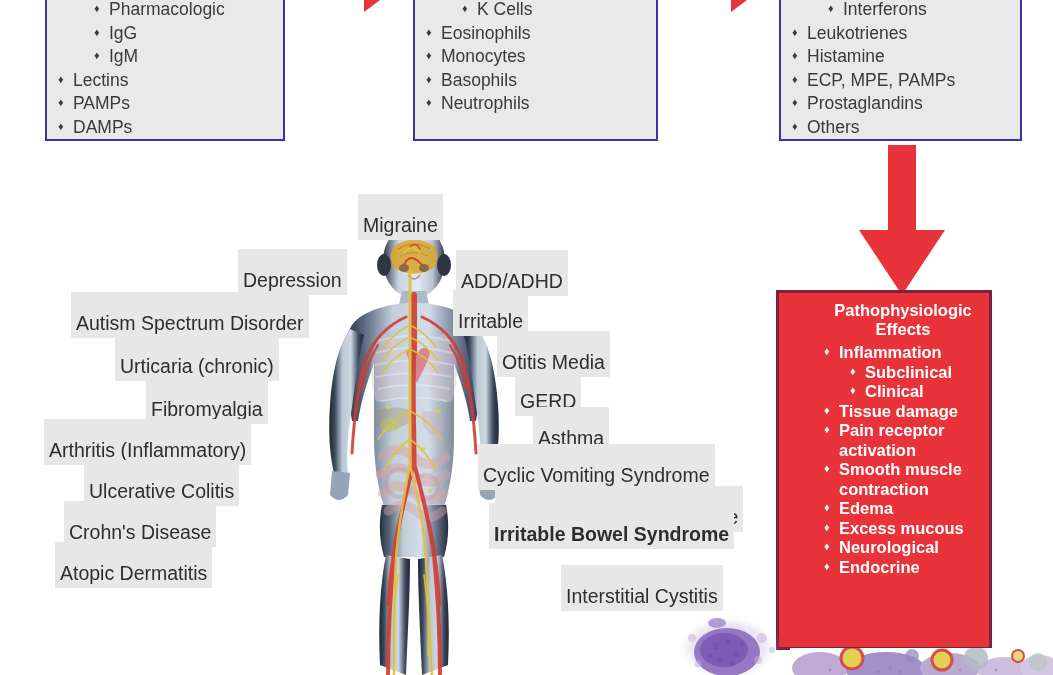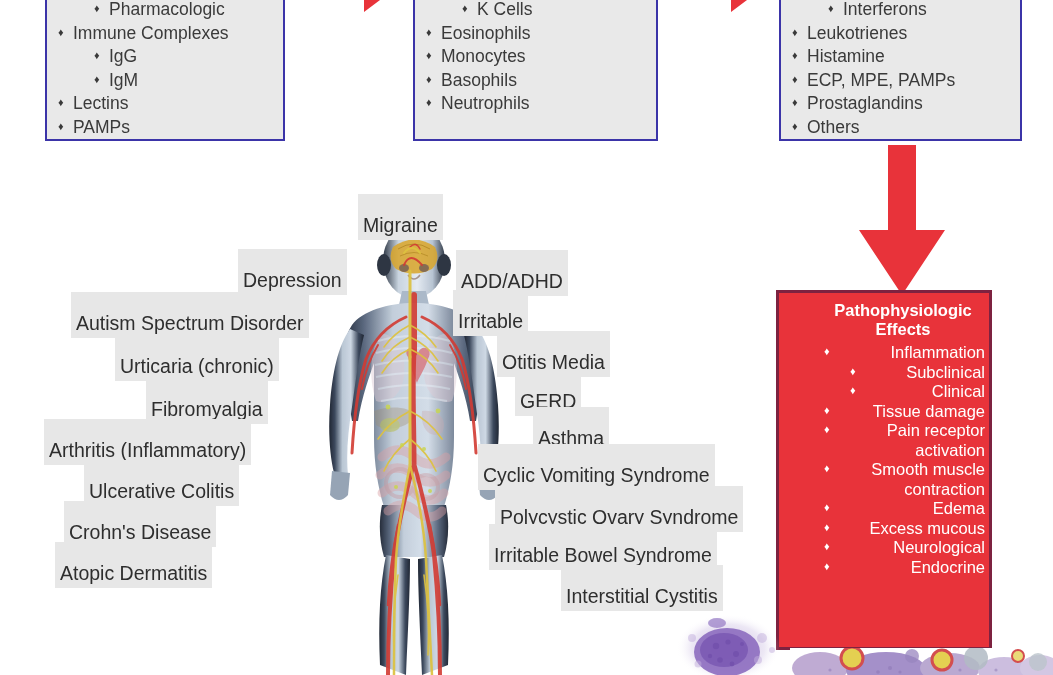--- a/index.html
+++ b/index.html
@@ -81,26 +81,25 @@
     text-align: center;
     padding-top: 8px;
   }
   #path-box ul {
     list-style: none;
     margin: 0;
     padding: 4px 4px 0 6px;
   }
   #path-box li {
     color: #ffffff;
-    font-weight: normal;
+    font-weight: bold;
     font-size: 16.5px;
     line-height: 19.5px;
     position: relative;
     padding-left: 16px;
-    text-align: right;
   }
   #path-box li::before {
     content: "\2666";
     position: absolute;
     left: 1px;
     top: -1px;
     font-size: 11px;
   }
   #path-box li.sub {
     padding-left: 42px;
@@ -135,21 +134,20 @@
 </style>
 </head>
 <body>
 
 <div id="canvas">
 
   <div class="listbox" id="box-triggers" style="left:45px; top:-108px; width:240px; height:249px;">
     <div class="box-inner" style="padding-top:104px;">
       <ul>
         <li class="lvl2">Pharmacologic</li>
-        <li>Immune Complexes</li>
         <li class="lvl2">IgG</li>
         <li class="lvl2">IgM</li>
         <li>Lectins</li>
         <li>PAMPs</li>
         <li>DAMPs</li>
       </ul>
     </div>
   </div>
 
   <div class="listbox" id="box-cells" style="left:413px; top:-108px; width:245px; height:249px;">
@@ -372,21 +370,21 @@
   <div class="tag" style="left:497px; top:331px;">Otitis Media</div>
   <div class="tag" style="left:115px; top:335px;">Urticaria (chronic)</div>
   <div class="tag" style="left:515px; top:370px;">GERD</div>
   <div class="tag" style="left:146px; top:378px;">Fibromyalgia</div>
   <div class="tag" style="left:533px; top:407px;">Asthma</div>
   <div class="tag" style="left:44px;  top:419px;">Arthritis (Inflammatory)</div>
   <div class="tag" style="left:478px; top:444px;">Cyclic Vomiting Syndrome</div>
   <div class="tag" style="left:84px;  top:460px;">Ulcerative Colitis</div>
   <div class="tag" style="left:495px; top:486px;">Polycystic Ovary Syndrome</div>
   <div class="tag" style="left:64px;  top:501px;">Crohn's Disease</div>
-  <div class="tag" style="left:489px; top:524px;">Irritable Bowel Syndrome</div>
+  <div class="tag" style="left:489px; top:503px;font-weight:bold;">Irritable Bowel Syndrome</div>
   <div class="tag" style="left:55px;  top:542px;">Atopic Dermatitis</div>
   <div class="tag" style="left:561px; top:565px;text-align:right;">Interstitial Cystitis</div>
 
   <svg class="cellimg" style="left:672px; top:608px; width:118px; height:67px;" viewBox="0 0 118 67">
     <defs>
       <radialGradient id="halo" cx="50%" cy="50%" r="50%">
         <stop offset="0%" stop-color="#b9a5d6" stop-opacity="0.85"></stop>
         <stop offset="70%" stop-color="#d6cbe8" stop-opacity="0.45"></stop>
         <stop offset="100%" stop-color="#ffffff" stop-opacity="0"></stop>
       </radialGradient>

